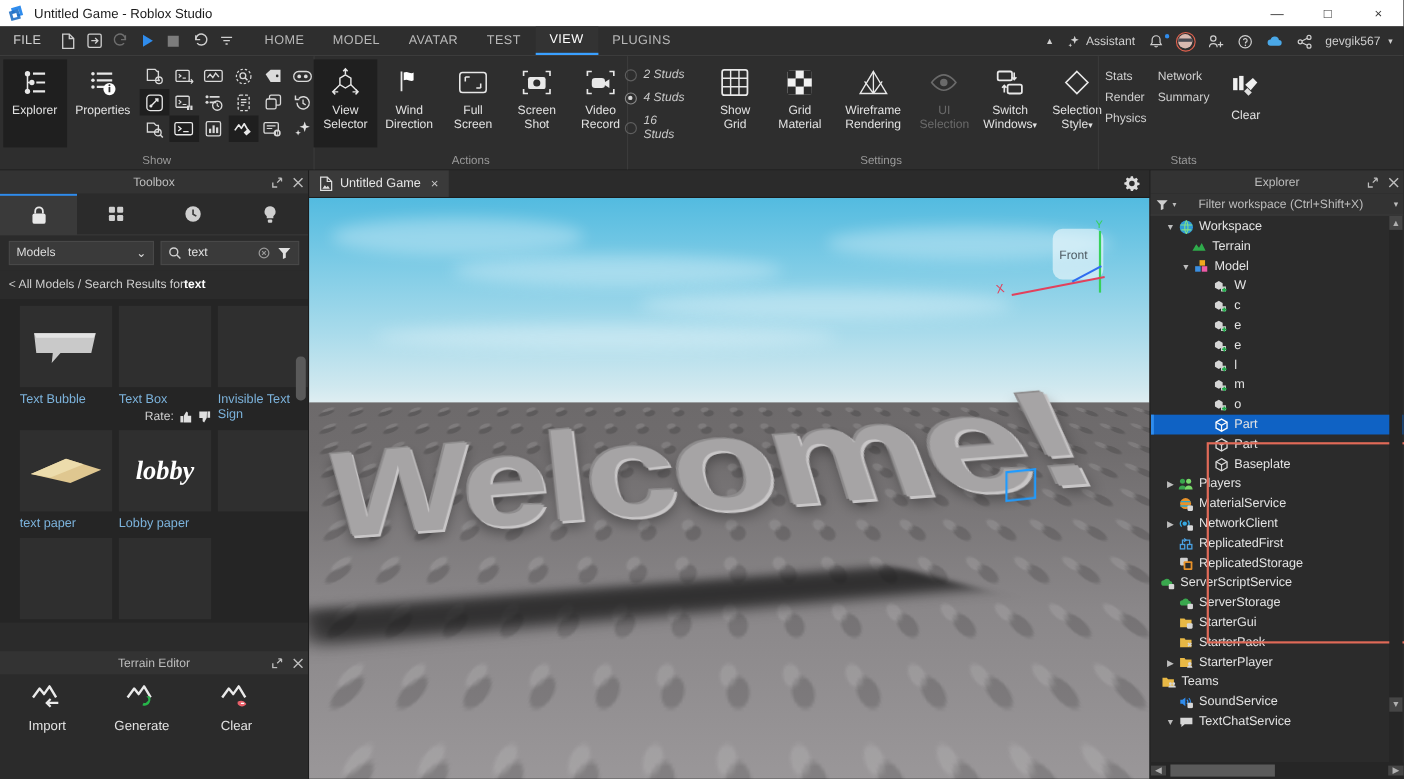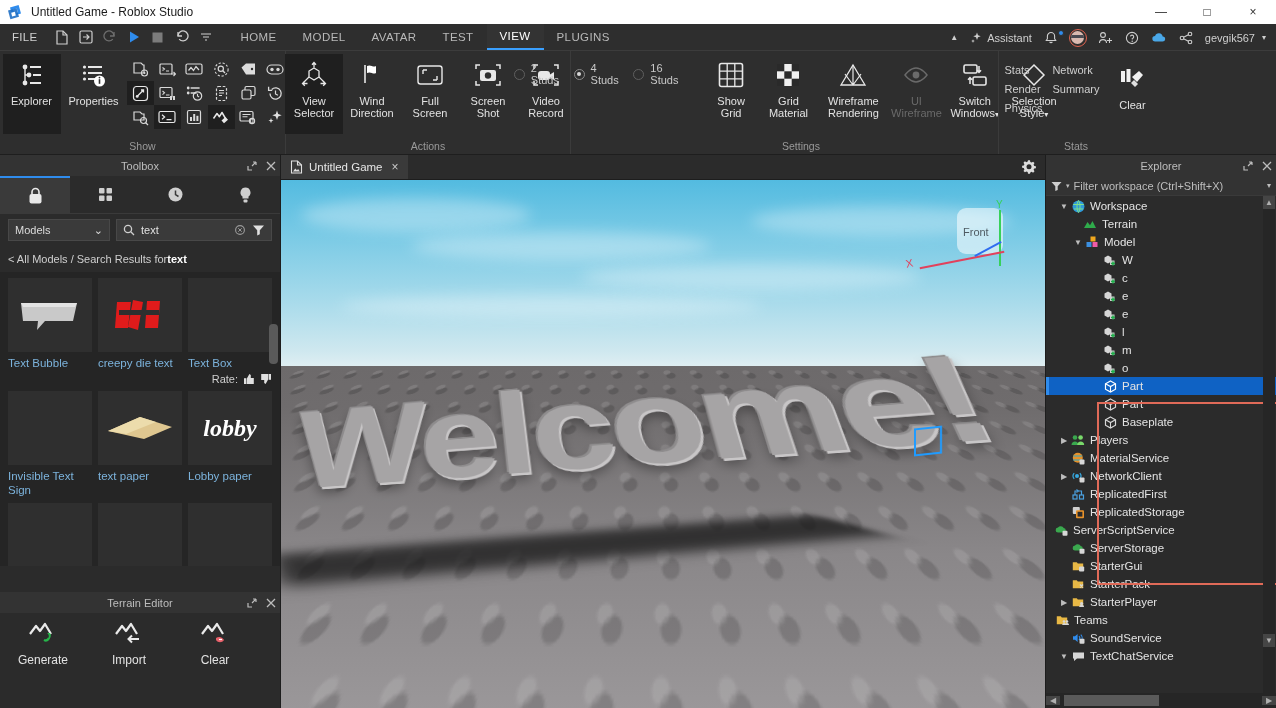--- a/index.html
+++ b/index.html
@@ -52,21 +52,21 @@
            padding-top:6px; color:#e2e2e2; text-align:center; line-height:12px; font-size:11px;}
   .bigbtn .lbl{ margin-top:5px; }
   .bigbtn.active{ background:#1f1f1f; }
   .bigbtn.disabled{ color:#6a6a6a; }
   .icon-sq{ width:30px;height:30px; display:flex;align-items:center;justify-content:center; }
 
   .showgrid{ display:grid; grid-template-columns:repeat(6,27px); grid-auto-rows:24px; margin-top:3px; }
   .showgrid .cell{ display:flex;align-items:center;justify-content:center; color:#d9d9d9; }
   .showgrid .cell.on{ background:#1f1f1f; }
 
-  .studs{ display:flex; flex-direction:row; justify-content:center; padding:8px 10px 0 8px; gap:9px;}
+  .studs{ display:flex; flex-direction:column; justify-content:center; padding:8px 10px 0 8px; gap:9px;font-style:italic;}
   .stud{ display:flex; align-items:center; gap:6px; color:#c9c9c9; font-size:11px; }
   .radio{ width:11px;height:11px;border-radius:50%; border:1px solid #8a8a8a; position:relative; flex:0 0 auto;}
   .radio.sel:after{ content:""; position:absolute; inset:2.5px; border-radius:50%; background:#d8d8d8; }
   .radio.off{ border-color:#5f5f5f; }
 
   .statsgrid{ display:grid; grid-template-columns:auto auto; column-gap:10px; row-gap:7px;
               padding:10px 8px 0 10px; align-content:start;}
   .statlink{ color:#cfcfcf; font-size:11px; }
 
   
@@ -76,31 +76,31 @@
   .leftdock{ position:absolute; left:0; top:0; width:280px; height:553px; background:#2b2b2b;}
   .panel-head{ height:21px; background:#333333; display:flex; align-items:center; justify-content:center;
                position:relative; color:#bdbdbd; font-size:11px; }
   .panel-head .ctrls{ position:absolute; right:4px; top:0; height:21px; display:flex; align-items:center; gap:9px;
                       color:#bdbdbd; }
   .tabstrip{ height:38px; background:#2b2b2b; display:flex; }
   .ttab{ flex:1; display:flex; align-items:center; justify-content:center; color:#cfcfcf;
          border-bottom:1px solid #3a3a3a; }
   .ttab.active{ background:#3a3a3a; border-top:2px solid #2f8ced; border-bottom:none; }
   .tb-searchrow{ height:32px; display:flex; align-items:center; gap:6px; padding:0 8px; background:#2b2b2b;}
-  .sel-models{ width:102px; height:22px; background:#3a3a3a; border:1px solid #484848;
+  .sel-models{ width:132px; height:22px; background:#3a3a3a; border:1px solid #484848;
                display:flex; align-items:center; justify-content:space-between; padding:0 6px;
                color:#dcdcdc; font-size:11px; }
   .searchbox{ flex:1; height:22px; background:#3a3a3a; border:1px solid #484848; display:flex;
               align-items:center; gap:6px; padding:0 6px; }
   .searchbox .val{ flex:1; color:#e0e0e0; font-size:11px; }
   .breadcrumb{ height:26px; display:flex; align-items:center; padding:0 8px; color:#cfcfcf; font-size:11px;
                background:#2b2b2b; }
   .breadcrumb b{ color:#ffffff; }
   .results{ position:relative; height:294px; background:#252525; overflow:hidden; padding:6px 6px 0 8px;}
-  .grid3{ display:grid; grid-template-columns:repeat(3,84px); gap:6px; }
+  .grid3{ display:grid; grid-template-columns:repeat(3,84px); gap:6px;margin-left:10px; }
   .card .thumb{ width:84px;height:74px; background:#2f2f2f; display:flex;align-items:center;justify-content:center;
                 overflow:hidden;}
   .card .cname{ color:#7cb3dc; font-size:11.5px; line-height:14px; margin-top:4px; }
   .rate{ display:flex; align-items:center; justify-content:flex-end; gap:5px; color:#cfcfcf; font-size:11px;
          margin-top:3px;}
   .vscroll{ position:absolute; right:2px; top:52px; width:9px; height:40px; background:#5a5a5a; border-radius:4px;}
 
   .terrain{ position:absolute; left:0; bottom:0; width:280px; height:116px; background:#2b2b2b; }
   .tr-tabs{ display:flex; height:30px; }
   .tr-tab{ width:84px; display:flex;align-items:center;justify-content:center; color:#dcdcdc; font-size:12px;
@@ -150,21 +150,21 @@
   .axis-x{ position:absolute; left:-30px; top:57px; width:86px; height:2px; background:#e2415c;
            transform:rotate(-11deg); }
   .axis-x b{ position:absolute; left:-13px; top:-12px; color:#e2415c; font-size:11px; font-weight:normal;}
   .axis-z{ position:absolute; left:24px; top:46px; width:30px; height:2px; background:#2f6df0;
            transform:rotate(-28deg); }
 
   
   .explorer{ position:absolute; left:1046px; top:0; width:230px; height:553px; background:#2b2b2b; }
   .filterrow{ height:20px; background:#333333; display:flex; align-items:center; gap:4px; padding:0 5px;
               color:#c4c4c4; font-size:11px; border-bottom:1px solid #3a3a3a;}
-  .filterrow .ftxt{ flex:1; color:#bdbdbd; }
+  .filterrow .ftxt{ flex:1; color:#bdbdbd;margin-left:16px; }
   .tree{ position:absolute; left:0; top:41px; width:230px; height:497px; overflow:hidden; padding-top:1px;}
   .node{ display:flex; align-items:center; height:18px; font-size:11.5px; color:#e3e3e3;
          position:relative; padding-right:4px;}
   .node .arrow{ width:12px; text-align:center; color:#bdbdbd; font-size:8px; flex:0 0 12px; }
   .node .ni{ width:16px; height:14px; display:flex;align-items:center;justify-content:center;
              flex:0 0 16px; margin-right:4px;}
   .node.selected{ background:#0f62c4; }
   .node.selected:before{ content:""; position:absolute; left:0; top:0; bottom:0; width:3px; background:#2f8ced;}
   .redbox{ position:absolute; left:51px; top:247px; width:205px; height:183px; border:2px solid #e06a58;
            pointer-events:none; }
@@ -573,21 +573,21 @@
           </span>
           <span class="lbl"><span>Wireframe</span><br><span>Rendering</span></span>
         </div>
         <div class="bigbtn disabled" style="width:60px;">
           <span class="icon-sq">
             <svg width="30" height="20" viewBox="0 0 30 20">
                 <path d="M15 3c6 0 11 7 11 7s-5 7-11 7S4 10 4 10 9 3 15 3z" fill="none" stroke="#6a6a6a" stroke-width="1.5"></path>
                 <circle cx="15" cy="10" r="3.4" fill="#6a6a6a"></circle>
               </svg>
           </span>
-          <span class="lbl">UI Wireframe</span>
+          <span class="lbl">UI Selection</span>
         </div>
         <div class="bigbtn" style="width:64px;">
           <span class="icon-sq">
             <svg width="28" height="26" viewBox="0 0 28 26">
                 <rect x="3" y="3" width="13" height="8" rx="1.5" fill="none" stroke="#e8e8e8" stroke-width="1.6"></rect>
                 <rect x="12" y="15" width="13" height="8" rx="1.5" fill="none" stroke="#e8e8e8" stroke-width="1.6"></rect>
                 <path d="M18 4v6M16 8.2 18 10.4 20 8.2" stroke="#e8e8e8" stroke-width="1.5" fill="none"></path>
                 <path d="M9 22v-6M11 17.8 9 15.6 7 17.8" stroke="#e8e8e8" stroke-width="1.5" fill="none"></path>
               </svg>
           </span>
@@ -702,31 +702,20 @@
         <div class="results">
           <div class="grid3">
             <div class="card">
               <div class="thumb">
                 <svg width="70" height="40" viewBox="0 0 70 40">
                     <path d="M6 8h56l-4 18H30l-8 9 1-9H8z" fill="#c9c9c9"></path>
                     <path d="M6 8h56l-2 4H8z" fill="#e3e3e3"></path>
                   </svg>
               </div>
               <div class="cname">Text Bubble</div>
-            </div>
-            <div class="card">
-              <div class="thumb">
-                <svg width="62" height="42" viewBox="0 0 62 42">
-                    <path d="M8 8h14l-3 26H6z" fill="#e01b1b"></path>
-                    <path d="M24 6l10 2-5 28-10-3z" fill="#e01b1b"></path>
-                    <path d="M38 7h13l-2 27H36z" fill="#e01b1b"></path>
-                    <path d="M10 16h40v5H10z" fill="#2f2f2f"></path>
-                  </svg>
-              </div>
-              <div class="cname">creepy die text</div>
             </div>
             <div class="card">
               <div class="thumb"></div>
               <div class="cname">Text Box</div>
               <div class="rate">
                 <span>Rate:</span>
                 <svg width="12" height="12" viewBox="0 0 12 12">
                     <path d="M4 5.2 6.4 1 7.8 2v3h3v6h-7z" fill="#e0e0e0"></path>
                     <rect x="1" y="5.2" width="2.4" height="5.8" fill="#e0e0e0"></rect>
                   </svg>
@@ -780,31 +769,31 @@
               </svg>
             <svg width="10" height="10" viewBox="0 0 10 10">
                 <path d="M1 1l8 8M9 1l-8 8" stroke="#bdbdbd" stroke-width="1.3"></path>
               </svg>
           </span>
         </div>
         <div class="tr-body">
           <div class="tr-btn">
             <svg width="32" height="26" viewBox="0 0 32 26">
                 <path d="M3 13 9 5l4 5 5-7 6 10" fill="none" stroke="#eaeaea" stroke-width="2.2" stroke-linejoin="round"></path>
-                <path d="M20 12c3 2 2 6-1 7 4 1 6-4 4-7z" fill="#26b54a"></path>
-                <path d="M17 19c2 1 4 0 5-2" stroke="#26b54a" stroke-width="2.4" fill="none"></path>
-              </svg>
-            <span class="lbl">Generate</span>
+                <path d="M26 18H16M19 14.5 15.5 18 19 21.5" fill="none" stroke="#eaeaea" stroke-width="2"></path>
+              </svg>
+            <span class="lbl">Import</span>
           </div>
           <div class="tr-btn">
             <svg width="32" height="26" viewBox="0 0 32 26">
                 <path d="M3 13 9 5l4 5 5-7 6 10" fill="none" stroke="#eaeaea" stroke-width="2.2" stroke-linejoin="round"></path>
-                <path d="M26 18H16M19 14.5 15.5 18 19 21.5" fill="none" stroke="#eaeaea" stroke-width="2"></path>
-              </svg>
-            <span class="lbl">Import</span>
+                <path d="M20 12c3 2 2 6-1 7 4 1 6-4 4-7z" fill="#26b54a"></path>
+                <path d="M17 19c2 1 4 0 5-2" stroke="#26b54a" stroke-width="2.4" fill="none"></path>
+              </svg>
+            <span class="lbl">Generate</span>
           </div>
           <div class="tr-btn">
             <svg width="32" height="26" viewBox="0 0 32 26">
                 <path d="M3 13 9 5l4 5 5-7 6 10" fill="none" stroke="#eaeaea" stroke-width="2.2" stroke-linejoin="round"></path>
                 <path d="M17 17c3-2 6-1 8 2-2 3-6 3-8 0z" fill="#e8606a"></path>
                 <path d="M20 18.5h3" stroke="#ffffff" stroke-width="1.2"></path>
               </svg>
             <span class="lbl">Clear</span>
           </div>
         </div>

